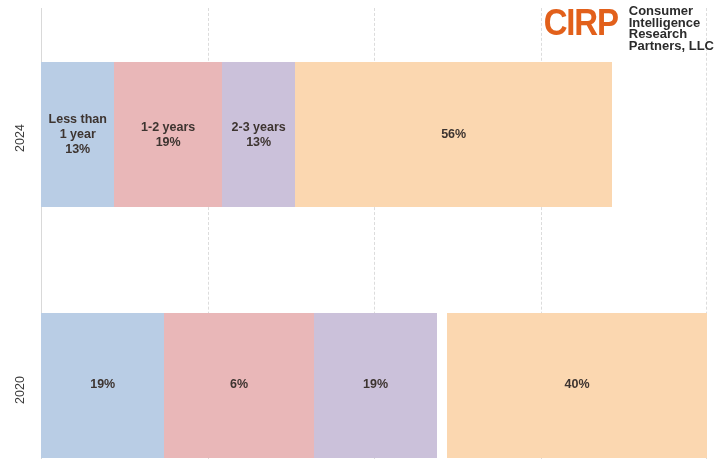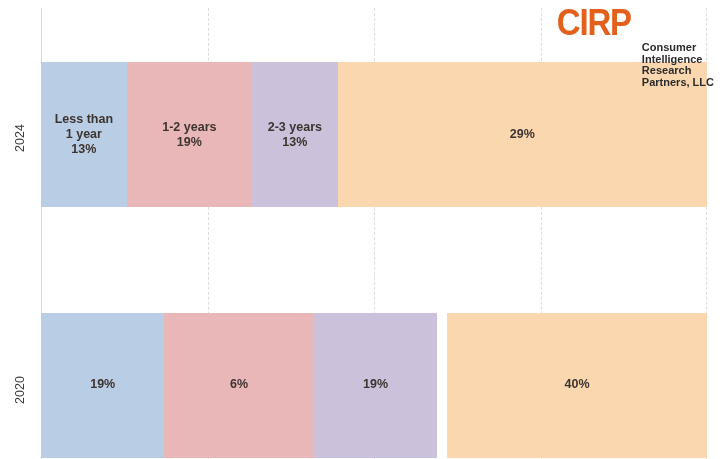--- a/index.html
+++ b/index.html
@@ -33,26 +33,25 @@
     line-height: 33px;
     letter-spacing: -1.2px;
     color: #E2601B;
     transform: scaleY(1.12);
     transform-origin: top left;
     -webkit-font-smoothing: antialiased;
   }
   #logo-words {
     font-family: "Liberation Sans", sans-serif;
     font-weight: bold;
-    font-size: 11px;
+    font-size: 13px;
     line-height: 11.6px;
     color: #2b2b2b;
     padding-top: 1px;
     white-space: nowrap;
-    margin-top: 37px;
   }
 
   
   #plot {
     position: absolute;
     left: 41px;
     top: 8px;
     width: 666px;
     height: 451px;
   }
@@ -133,36 +132,36 @@
     <div class="gridline" style="left:665px"></div>
   </div>
 
   <div class="cat-label" style="top:131px">
     <span>2024</span>
   </div>
   <div class="cat-label" style="top:383px">
     <span>2020</span>
   </div>
 
-  <div class="bar" style="top:62px; height:145px; width:666px;">
+  <div class="bar" style="top:62px; height:145px; width:571px;">
     <div class="seg" style="width:13%; background:#b9cde5;">
       <div class="seg-name">Less than
 1 year</div>
       <div class="seg-value">13%</div>
     </div>
     <div class="seg" style="width:19%; background:#e9b7b8;">
       <div class="seg-name">1-2 years</div>
       <div class="seg-value">19%</div>
     </div>
     <div class="seg" style="width:13%; background:#cbc1da;">
       <div class="seg-name">2-3 years</div>
       <div class="seg-value">13%</div>
     </div>
     <div class="seg" style="width:56%; background:#fbd7b0;">
-      <div class="seg-value">29%</div>
+      <div class="seg-value">56%</div>
     </div>
   </div>
 
   <div class="bar" style="top:313px; height:145px; width:666px;">
     <div class="seg" style="width:19%; background:#b9cde5;">
       <div class="seg-value" style="margin-top:-3px">19%</div>
     </div>
     <div class="seg" style="width:23%; background:#e9b7b8;">
       <div class="seg-value" style="margin-top:-3px">6%</div>
     </div>

